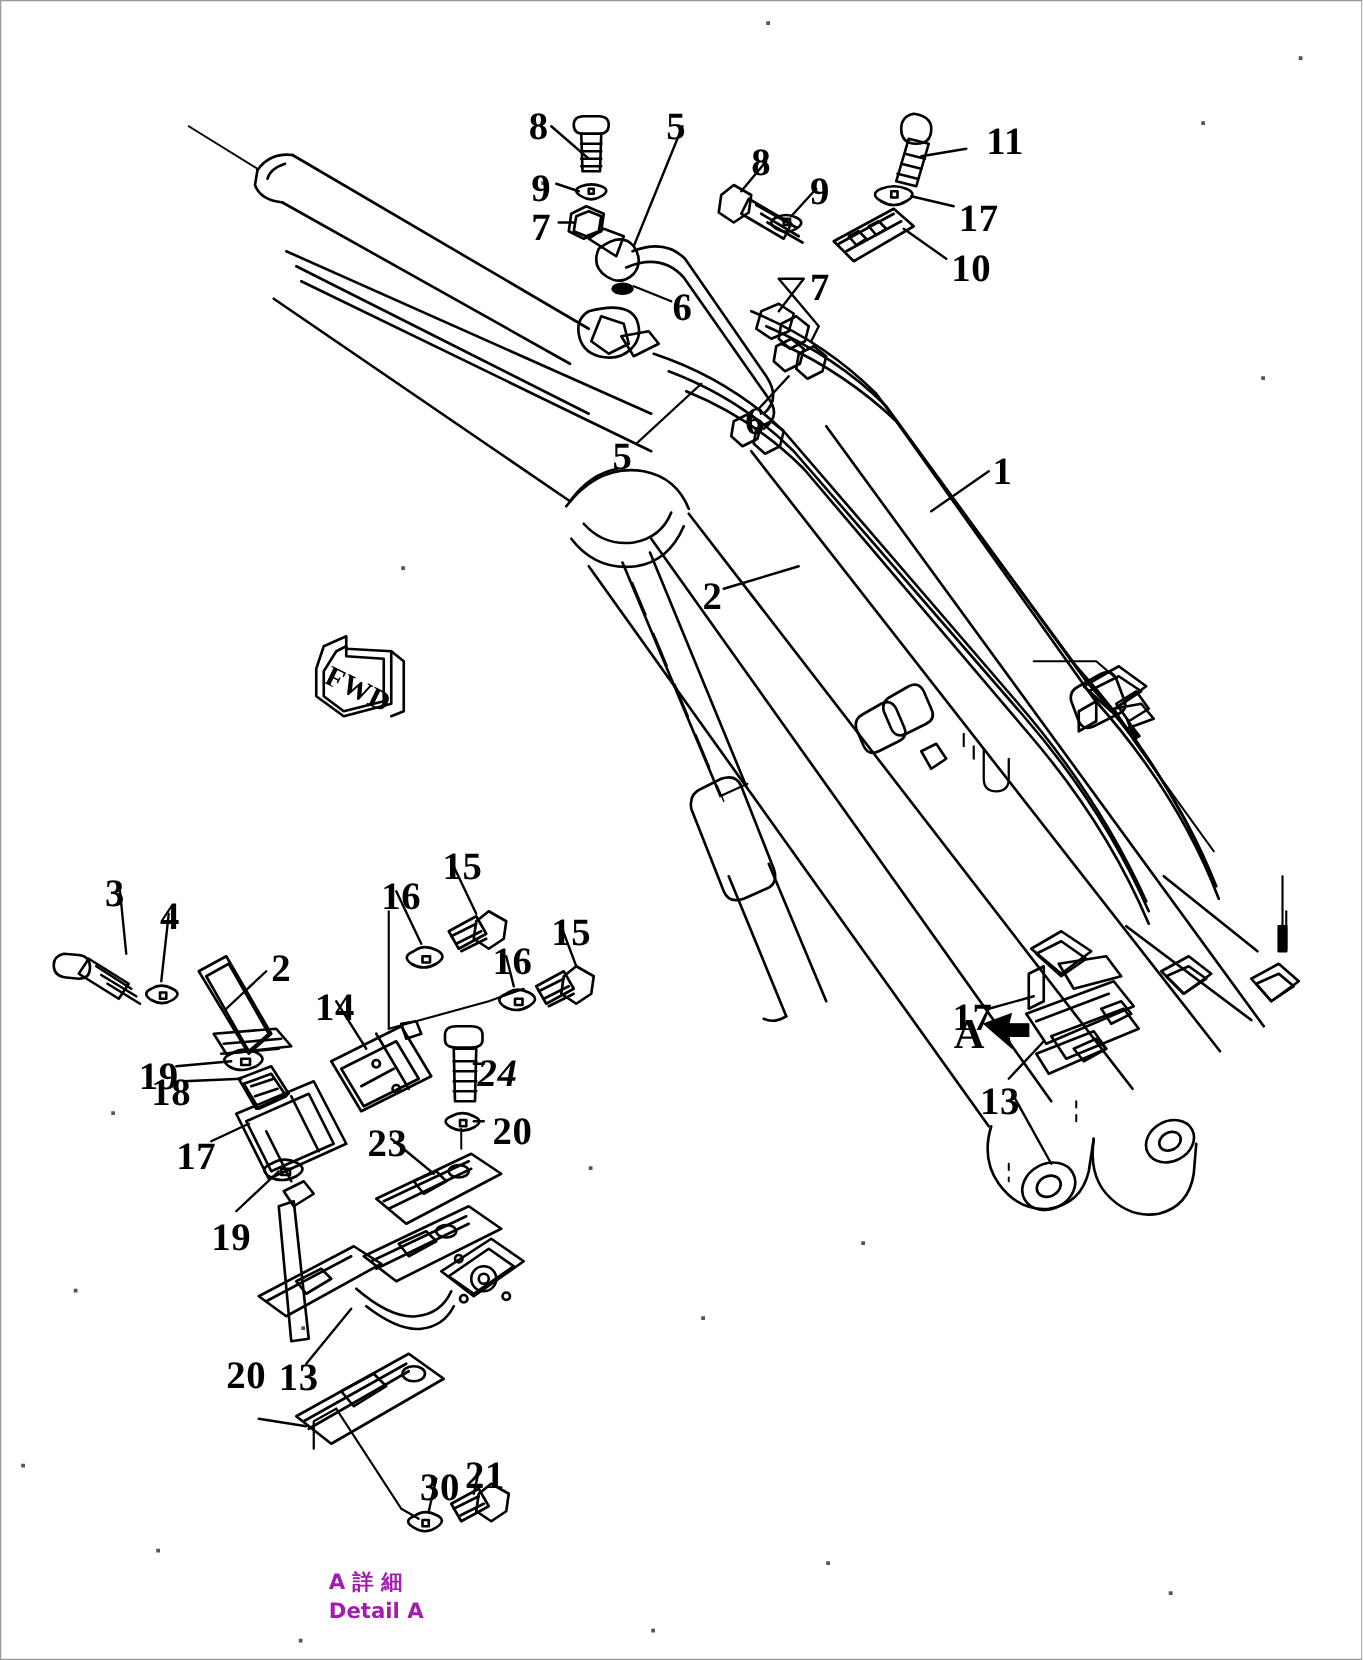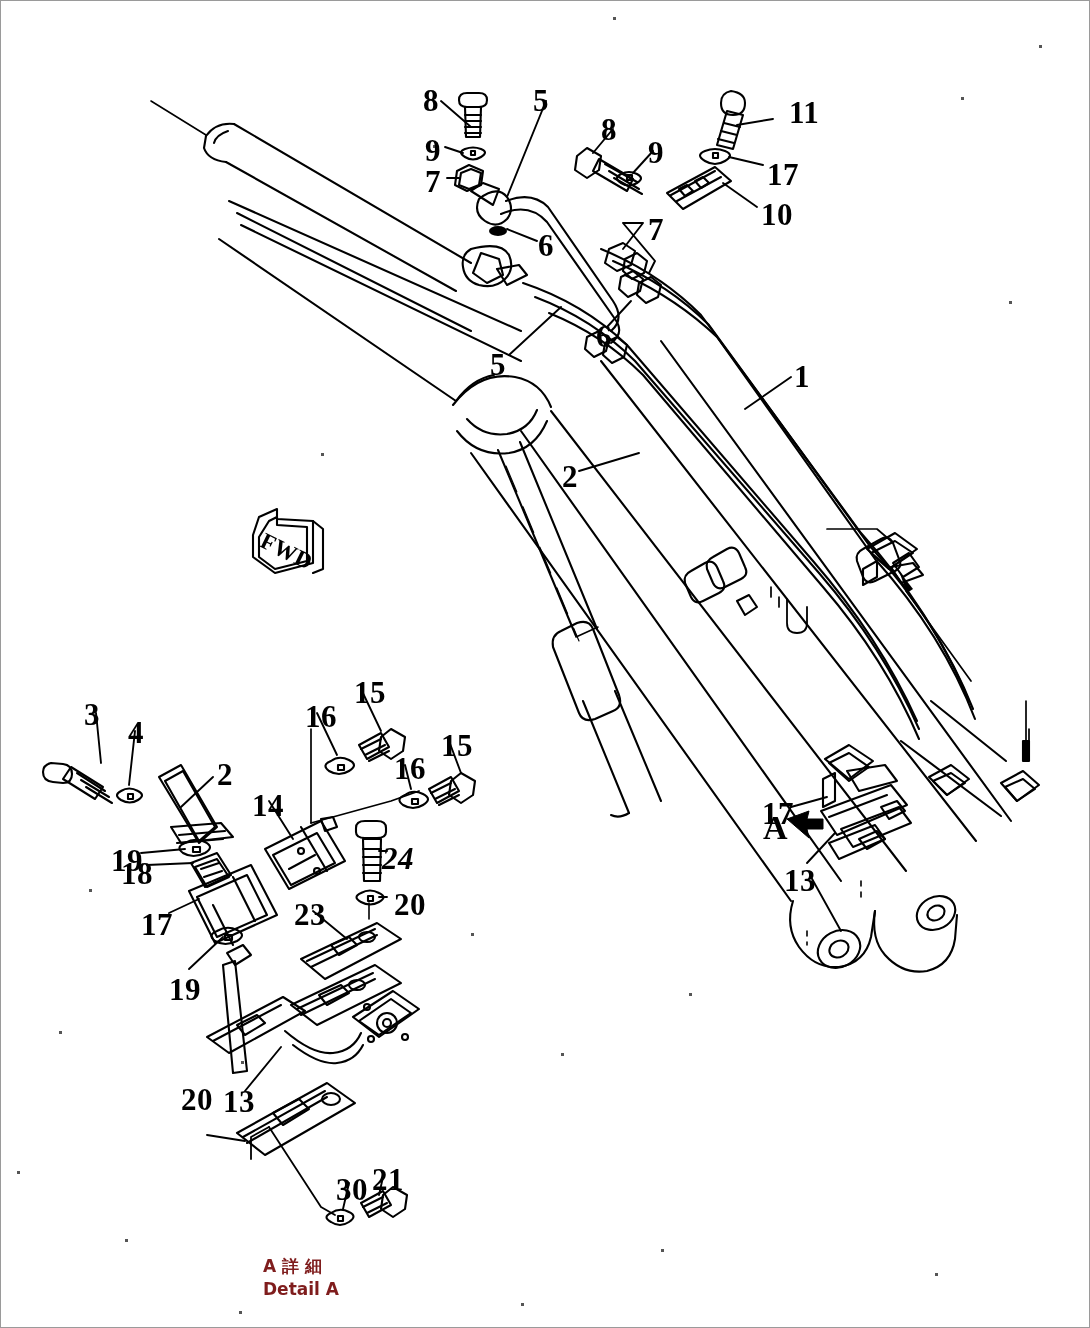--- a/index.html
+++ b/index.html
@@ -32,21 +32,21 @@
     color:#000;
     line-height:1.25;
     white-space:nowrap;
   }
   .reftext .jp{font-family:"DejaVu Sans", sans-serif;letter-spacing:0.5px;}
   .detailcap{
     position:absolute;
     font-family:"DejaVu Sans", sans-serif;
     font-size:17px;
     font-weight:700;
-    color:#7f1d1d;
+    color:#a21caf;
     line-height:1.35;
     white-space:nowrap;
   }
   .bigA{
     position:absolute;
     font-family:"Liberation Serif", serif;
     font-size:34px;
     font-weight:700;
     color:#000;
     line-height:1;

